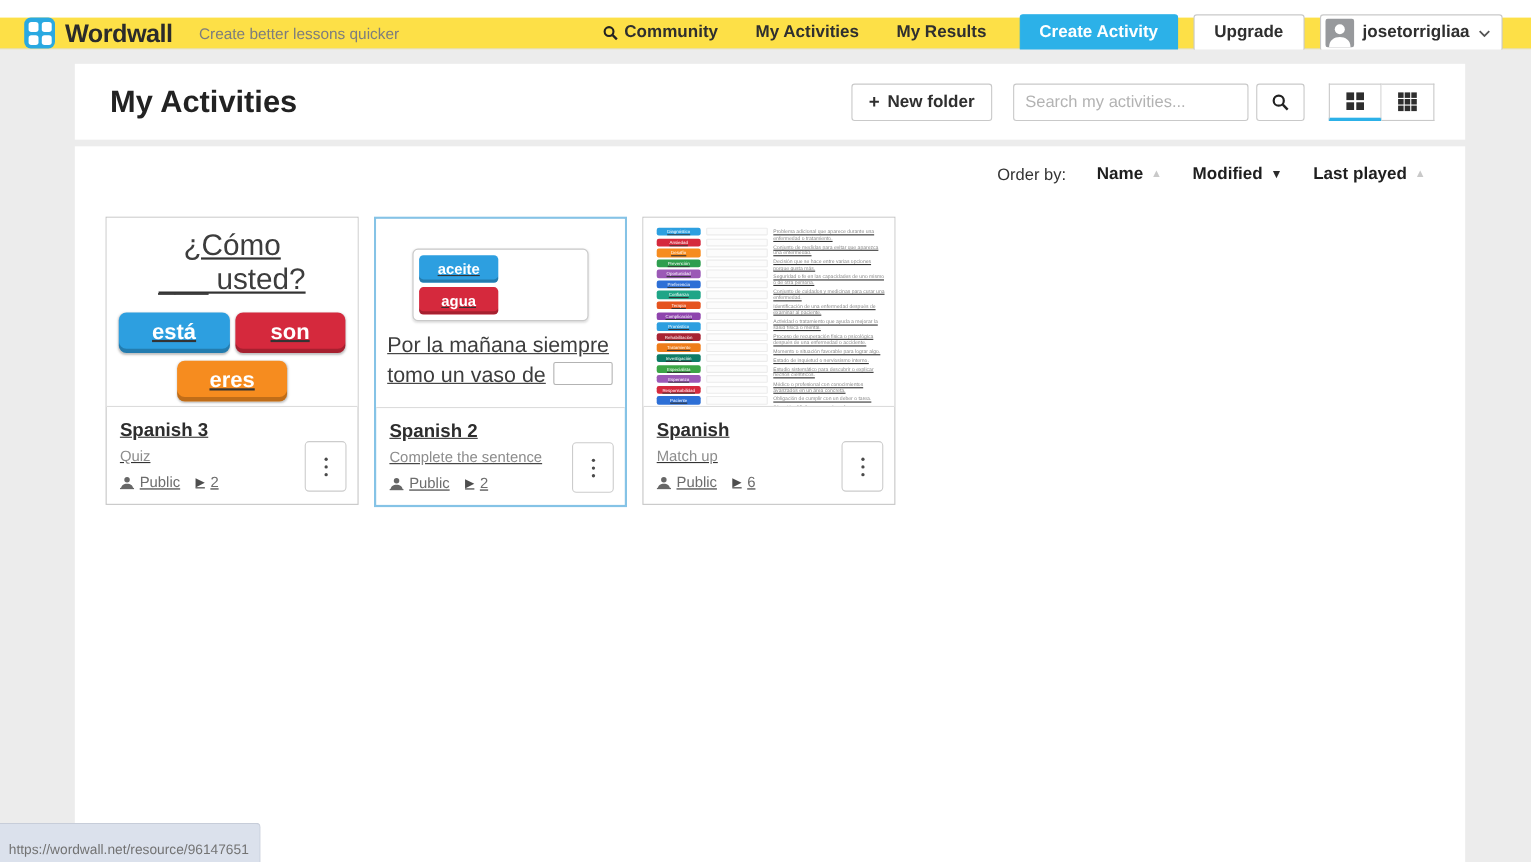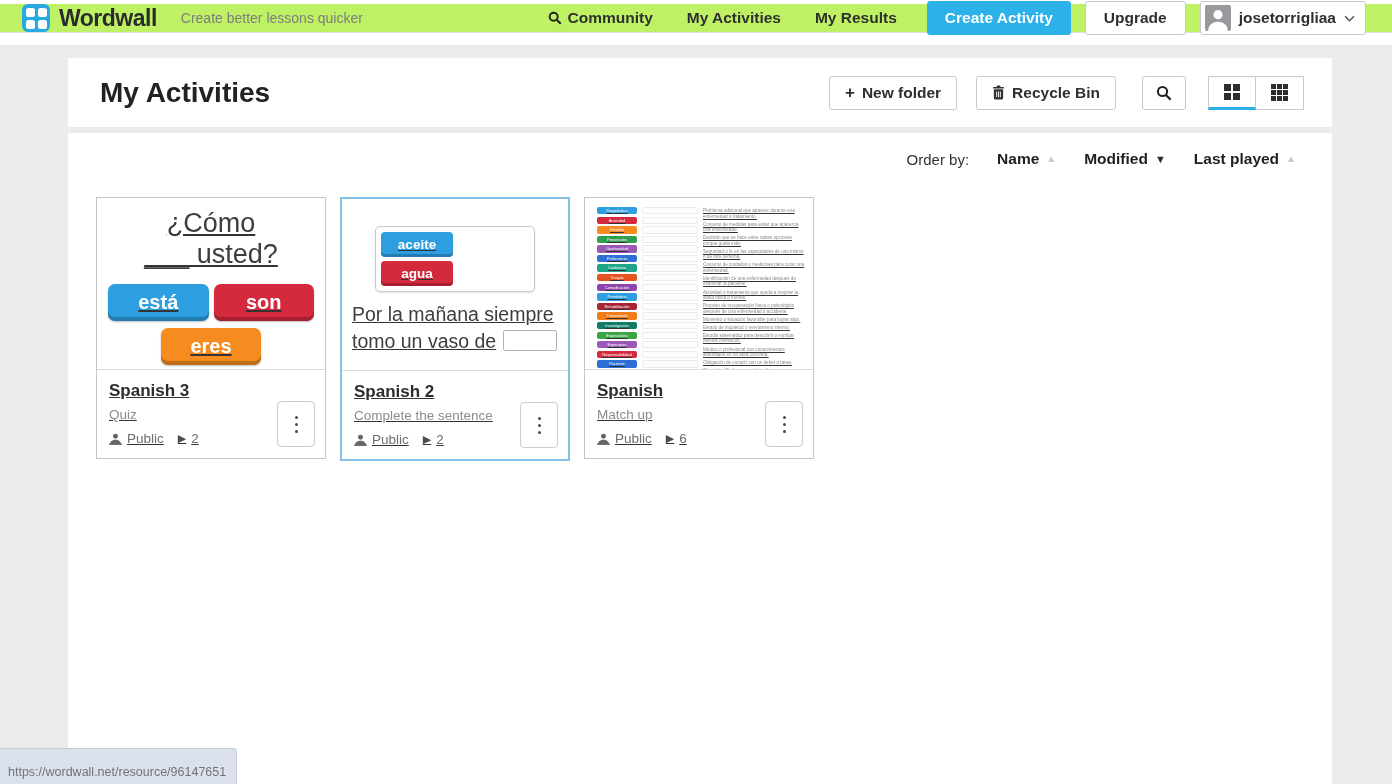--- a/index.html
+++ b/index.html
@@ -1,22 +1,22 @@
 <!DOCTYPE html>
 <html><head>
 <meta charset="utf-8">
 <style>
   * { margin:0; padding:0; box-sizing:border-box; }
   html,body { width:1392px; height:784px; overflow:hidden; }
   body { font-family:"Liberation Sans", sans-serif; background:#fff; color:#333; }
   .screen { position:relative; width:1392px; height:784px; overflow:hidden; }
 
   
-  .navbar { position:absolute; top:4px; left:0; width:100%; height:29px;
-    background:#bef264; border-bottom:1px solid #dedede; display:flex; align-items:center;
+  .navbar { position:absolute; top:16px; left:0; width:100%; height:29px;
+    background:#fde047; border-bottom:1px solid #dedede; display:flex; align-items:center;
     padding:0 26px 0 22px; }
   .logo-wrap { display:flex; align-items:center; gap:9px; }
   .logo-box { width:28px; height:28px; background:#29a9e1; border-radius:6px;
     display:grid; grid-template-columns:9px 9px; grid-template-rows:9px 9px; gap:3px;
     justify-content:center; align-content:center; }
   .logo-box i { background:#fff; border-radius:2.5px; }
   .brand { font-size:23px; font-weight:800; color:#2b2b2b; letter-spacing:-0.5px; }
   .tagline { font-size:14px; color:#7d7d7d; margin-left:24px; }
   .nav-right { margin-left:auto; display:flex; align-items:center; }
   .nav-link { display:flex; align-items:center; gap:6px; font-size:15.5px; font-weight:600;
@@ -168,32 +168,22 @@
 
   <div class="page">
 
     <section class="panel header-panel">
       <h1 class="page-title">My Activities</h1>
       <div class="header-controls">
         <button class="btn btn-toolbar">
           <span class="plus-glyph">+</span>
           <span>New folder</span>
         </button>
-        <button class="btn btn-toolbar btn-recycle">
-          <svg width="13" height="15" viewBox="0 0 14 16">
-            <rect x="2" y="4.5" width="10" height="11" rx="1.2" fill="#333"></rect>
-            <rect x="1" y="2" width="12" height="1.8" rx="0.9" fill="#333"></rect>
-            <rect x="5" y="0.5" width="4" height="2" rx="0.8" fill="#333"></rect>
-            <line x1="5" y1="7" x2="5" y2="13" stroke="#fff" stroke-width="1"></line>
-            <line x1="7" y1="7" x2="7" y2="13" stroke="#fff" stroke-width="1"></line>
-            <line x1="9" y1="7" x2="9" y2="13" stroke="#fff" stroke-width="1"></line>
-          </svg>
-          <span>Recycle Bin</span>
-        </button>
         <div class="search-wrap">
+          <input class="search-input" type="text" placeholder="Search my activities..." style="">
           <button class="btn btn-search">
             <svg width="16" height="16" viewBox="0 0 16 16">
               <circle cx="6.5" cy="6.5" r="4.6" fill="none" stroke="#222" stroke-width="2"></circle>
               <line x1="10.2" y1="10.2" x2="14.6" y2="14.6" stroke="#222" stroke-width="2.2"></line>
             </svg>
           </button>
         </div>
         <div class="view-toggle">
           <button class="toggle-btn active">
             <span class="grid4">

